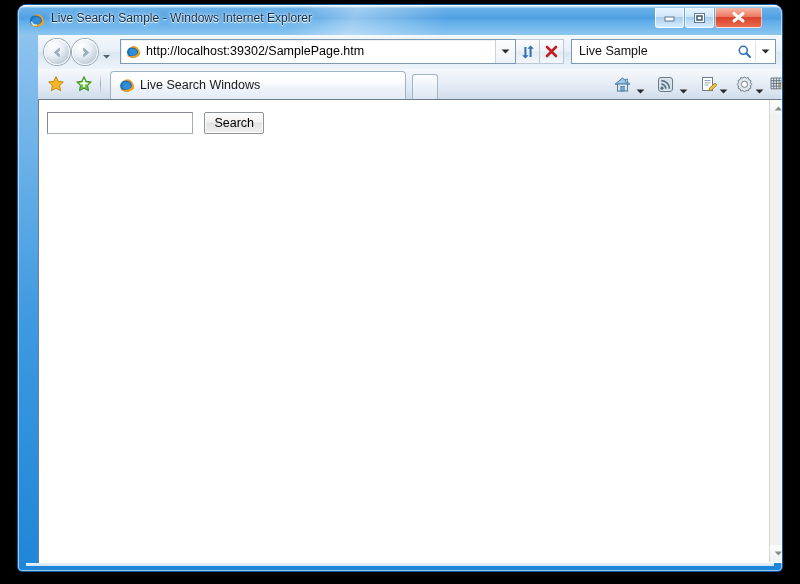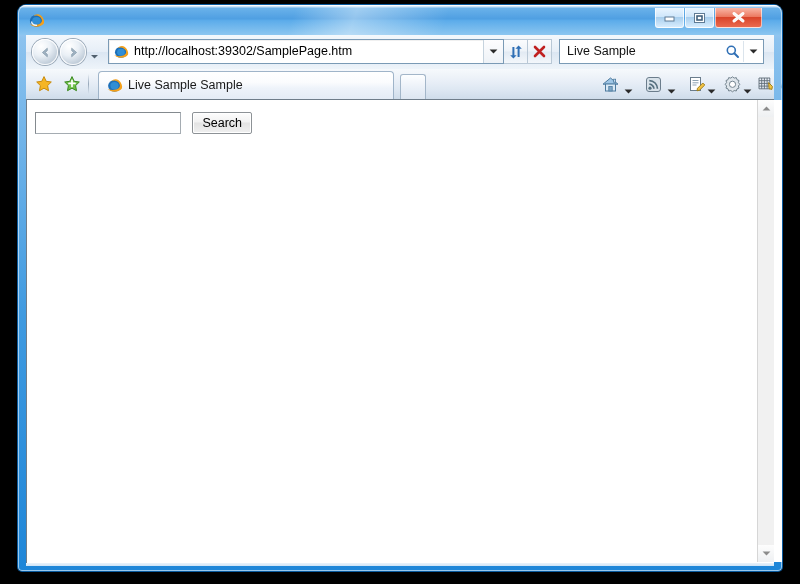--- a/index.html
+++ b/index.html
@@ -91,21 +91,21 @@
     border-color: rgba(255,255,255,0.6);
   }
   .winbtn-glyph {
     position: absolute; left: 0; right: 0; top: 0; bottom: 0;
     display: flex; align-items: center; justify-content: center;
   }
 
   
   #client {
     position: absolute;
-    left: 8px;
+    left: 20px;
     top: 30px;
     width: 748px;
     height: 418px;
     background: #f0f0f0;
     box-sizing: border-box;
   }
 
   
   #navrow {
     position: absolute;
@@ -342,20 +342,21 @@
     <div id="titlebar-hl"></div>
 
     <div id="title-icon">
       <svg width="17" height="17" viewBox="0 0 17 17">
         <ellipse cx="8.5" cy="8.8" rx="6.6" ry="6.1" fill="#1d6fb8"></ellipse>
         <ellipse cx="8.5" cy="8.8" rx="4.3" ry="3.9" fill="#2f8ed6"></ellipse>
         <path d="M1.2 11.5 C4 15.6 13.2 15.9 16 11.2 C16.6 9 15.4 5.2 12.6 3.2 C10 1.4 6.6 2.4 5.6 4.2 C8.6 2.6 12.4 4.4 13.6 7 C14.6 9.2 13.4 11.4 11 12.2 C7.4 13.4 3 13.2 1.2 11.5 Z" fill="#f3a01b"></path>
         <path d="M3.6 9.6 C3.6 12 6 13.6 9 13.2" fill="none" stroke="#ffffff" stroke-width="1.4" opacity="0.9"></path>
       </svg>
     </div>
+    <div id="title-text">Live Search Sample - Windows Internet Explorer</div>
 
     <div class="winbtn" id="btn-min">
       <div class="winbtn-glyph">
         <svg width="13" height="11" viewBox="0 0 13 11">
           <rect x="2" y="5" width="9" height="4" fill="#ffffff" stroke="#5f7b95" stroke-width="1"></rect>
         </svg>
       </div>
     </div>
 
     <div class="winbtn" id="btn-max">
@@ -462,21 +463,21 @@
       <div id="fav-sep"></div>
 
       <div id="tab-active">
         <div id="tab-favicon">
           <svg width="17" height="17" viewBox="0 0 17 17">
             <ellipse cx="8.5" cy="8.8" rx="6.4" ry="5.9" fill="#1d6fb8"></ellipse>
             <ellipse cx="8.5" cy="8.8" rx="4.1" ry="3.7" fill="#2f8ed6"></ellipse>
             <path d="M1.2 11.5 C4 15.6 13.2 15.9 16 11.2 C16.6 9 15.4 5.2 12.6 3.2 C10 1.4 6.6 2.4 5.6 4.2 C8.6 2.6 12.4 4.4 13.6 7 C14.6 9.2 13.4 11.4 11 12.2 C7.4 13.4 3 13.2 1.2 11.5 Z" fill="#f3a01b"></path>
           </svg>
         </div>
-        <div id="tab-label">Live Sample Sample</div>
+        <div id="tab-label">Live Search Windows</div>
       </div>
 
       <div id="tab-new"></div>
 
       <div class="tbicon" id="tb-home">
         <svg width="19" height="19" viewBox="0 0 19 19">
           <path d="M2 9.2 L9.5 3 L17 9.2 Z" fill="#9fc6e6" stroke="#4d7a9e" stroke-width="1" stroke-linejoin="round"></path>
           <rect x="4.5" y="9" width="10" height="7" fill="#d9e9f6" stroke="#4d7a9e" stroke-width="1"></rect>
           <rect x="7.8" y="11.5" width="3.4" height="4.5" fill="#7fa8c8" stroke="#4d7a9e" stroke-width="0.8"></rect>
           <rect x="12.6" y="4.2" width="2" height="3" fill="#c7dcee" stroke="#4d7a9e" stroke-width="0.8"></rect>

